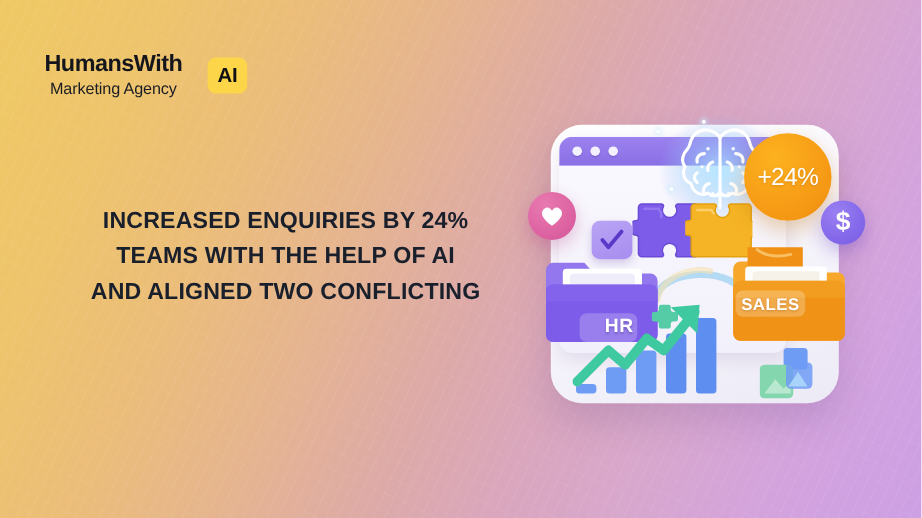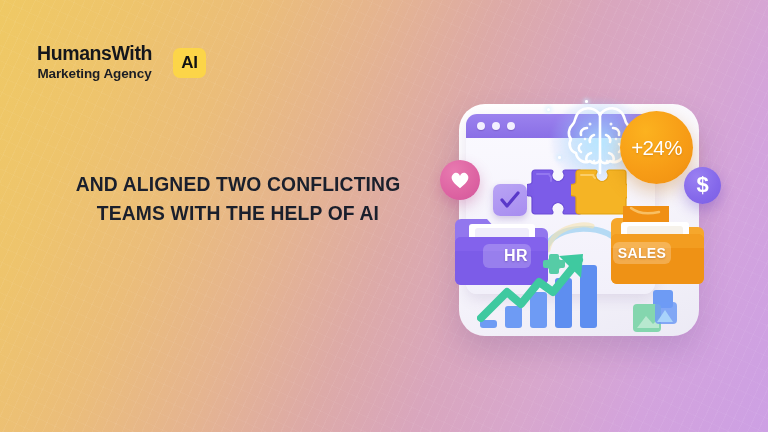--- a/index.html
+++ b/index.html
@@ -54,21 +54,21 @@
   #logo {
     position:absolute; left:37px; top:44px;
     display:flex; align-items:center; gap:9px;
   }
   #logo-text { display:flex; flex-direction:column; line-height:1; }
   #logo-name {
     font-size:19.5px; font-weight:700; color:#14161c;
     letter-spacing:-0.4px;
   }
   #logo-sub {
-    font-size:13.5px; font-weight:700; color:#1b1d24;
+    font-size:13.5px; font-weight:400; color:#1b1d24;
     letter-spacing:-0.1px; margin-top:3px;
   }
   #ai-badge {
     width:33px; height:30px; border-radius:7px;
     background:#fcd548;
     display:flex; align-items:center; justify-content:center;
     font-size:17px; font-weight:700; color:#101114;
     letter-spacing:-0.3px;
     margin-top:1px;
     margin-left:12px;
@@ -151,21 +151,21 @@
   .folder-sal { left:152px; top:102px; width:101px; height:80px; }
 
   .fold-label {
     position:absolute;
     border-radius:6px;
     display:flex; align-items:center; justify-content:center;
     color:#ffffff; font-weight:700;
     letter-spacing:0.4px;
   }
   .lbl-hr {
-    left:28px; top:140px; width:48px; height:24px;
+    left:28px; top:157px; width:48px; height:24px;
     background:rgba(255,255,255,0.22);
     font-size:16px;
     text-shadow:0 1px 2px rgba(60,30,110,0.35);
     padding-left:18px;
   }
   .lbl-sal {
     left:158px; top:138px; width:58px; height:22px;
     background:rgba(255,255,255,0.24);
     font-size:14px;
     text-shadow:0 1px 2px rgba(140,70,0,0.4);
@@ -227,22 +227,23 @@
 
   <div id="logo">
     <div id="logo-text">
       <span id="logo-name">HumansWith</span>
       <span id="logo-sub">Marketing Agency</span>
     </div>
     <div id="ai-badge">AI</div>
   </div>
 
   <div id="headline">
+    <span class="ln">INCREASED ENQUIRIES BY 24%</span>
+    <span class="ln">TEAMS WITH THE HELP OF AI</span>
     <span class="ln">AND ALIGNED TWO CONFLICTING</span>
-    <span class="ln">TEAMS WITH THE HELP OF AI</span>
   </div>
 
   <div id="illus">
 
     <div class="card"></div>
 
     <div class="browser">
       <div class="browser-bar">
         <span class="dot"></span>
         <span class="dot"></span>

